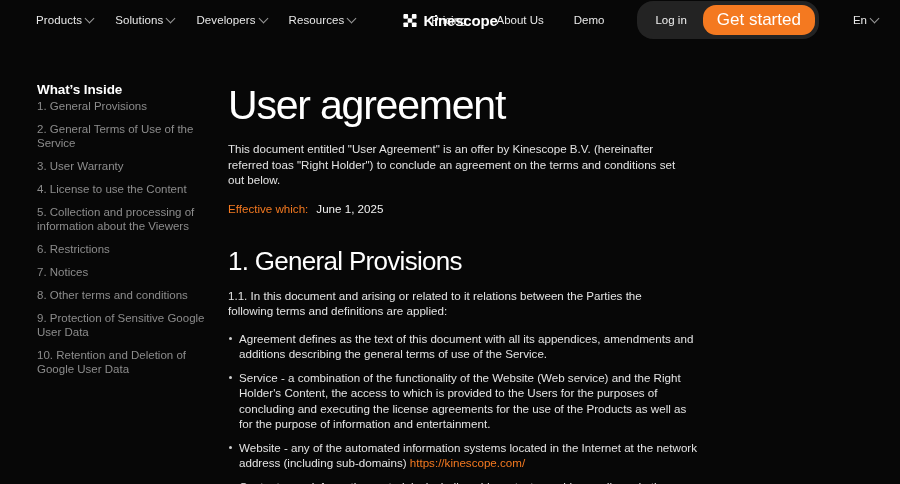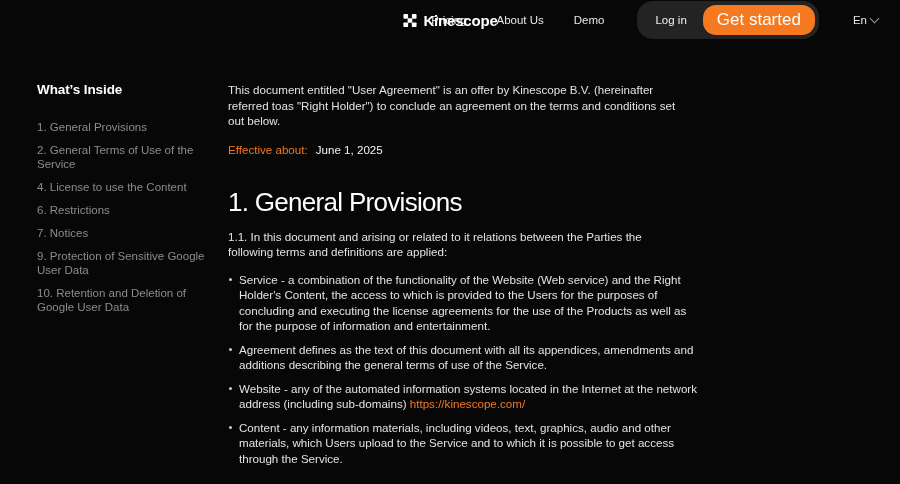--- a/index.html
+++ b/index.html
@@ -126,21 +126,21 @@
     width:228px;
     flex:0 0 228px;
     padding-left:37px;
     padding-right:12px;
   }
   .sidebar-title{
     color:#ffffff;
     font-size:13.5px;
     font-weight:600;
     letter-spacing:-.1px;
-    margin-bottom:23px;
+    margin-bottom:2px;
   }
   .toc-item{
     color:#8c8c8c;
     font-size:11.5px;
     line-height:14px;
     margin-bottom:9px;
     cursor:pointer;
   }
 
   
@@ -209,20 +209,38 @@
   a.inline-link{
     color:#F47920;
     text-decoration:none;
   }
 </style>
 </head>
 <body>
 
 <div class="topbar">
 
+  <div class="nav-left">
+    <div class="nav-link">
+      <span>Products</span>
+      <i class="chev"></i>
+    </div>
+    <div class="nav-link">
+      <span>Solutions</span>
+      <i class="chev"></i>
+    </div>
+    <div class="nav-link">
+      <span>Developers</span>
+      <i class="chev"></i>
+    </div>
+    <div class="nav-link">
+      <span>Resources</span>
+      <i class="chev"></i>
+    </div>
+  </div>
 
   <div class="brand">
     <svg class="brand-mark" viewBox="0 0 16 16">
       <rect x="1" y="1" width="5" height="5" rx="1" fill="#ffffff"></rect>
       <rect x="10" y="1" width="5" height="5" rx="1" fill="#ffffff"></rect>
       <rect x="1" y="10" width="5" height="5" rx="1" fill="#ffffff"></rect>
       <rect x="10" y="10" width="5" height="5" rx="1" fill="#ffffff"></rect>
       <rect x="5.5" y="5.5" width="5" height="5" rx="1" fill="#ffffff"></rect>
     </svg>
     <span class="brand-name">Kinescope</span>
@@ -244,40 +262,44 @@
     </div>
   </div>
 </div>
 
 <div class="page">
 
   <aside class="sidebar">
     <div class="sidebar-title">What’s Inside</div>
     <div class="toc-item">1. General Provisions</div>
     <div class="toc-item">2. General Terms of Use of the Service</div>
+    <div class="toc-item">3. User Warranty</div>
     <div class="toc-item">4. License to use the Content</div>
+    <div class="toc-item">5. Collection and processing of information about the Viewers</div>
     <div class="toc-item">6. Restrictions</div>
     <div class="toc-item">7. Notices</div>
+    <div class="toc-item">8. Other terms and conditions</div>
     <div class="toc-item">9. Protection of Sensitive Google User Data</div>
     <div class="toc-item">10. Retention and Deletion of Google User Data</div>
   </aside>
 
   <main class="content">
+    <h1 class="doc-title">User agreement</h1>
 
     <p class="intro">This document entitled "User Agreement" is an offer by Kinescope B.V. (hereinafter referred toas "Right Holder") to conclude an agreement on the terms and conditions set out below.</p>
 
     <div class="eff-row">
-      <span class="eff-label">Effective about:</span><span class="eff-value">June 1, 2025</span>
+      <span class="eff-label">Effective which:</span><span class="eff-value">June 1, 2025</span>
     </div>
 
     <h2 class="sec-title">1. General Provisions</h2>
 
     <p class="para">1.1. In this document and arising or related to it relations between the Parties the following terms and definitions are applied:</p>
 
     <ul class="bullets">
+      <li>Agreement defines as the text of this document with all its appendices, amendments and additions describing the general terms of use of the Service.</li>
       <li>Service - a combination of the functionality of the Website (Web service) and the Right Holder's Content, the access to which is provided to the Users for the purposes of concluding and executing the license agreements for the use of the Products as well as for the purpose of information and entertainment.</li>
-      <li>Agreement defines as the text of this document with all its appendices, amendments and additions describing the general terms of use of the Service.</li>
       <li><span>Website - any of the automated information systems located in the Internet at the network address (including sub-domains) </span><a class="inline-link" href="#">https://kinescope.com/</a></li>
       <li>Content - any information materials, including videos, text, graphics, audio and other materials, which Users upload to the Service and to which it is possible to get access through the Service.</li>
 
     </ul>
   </main>
 </div>
 
 </body></html>

